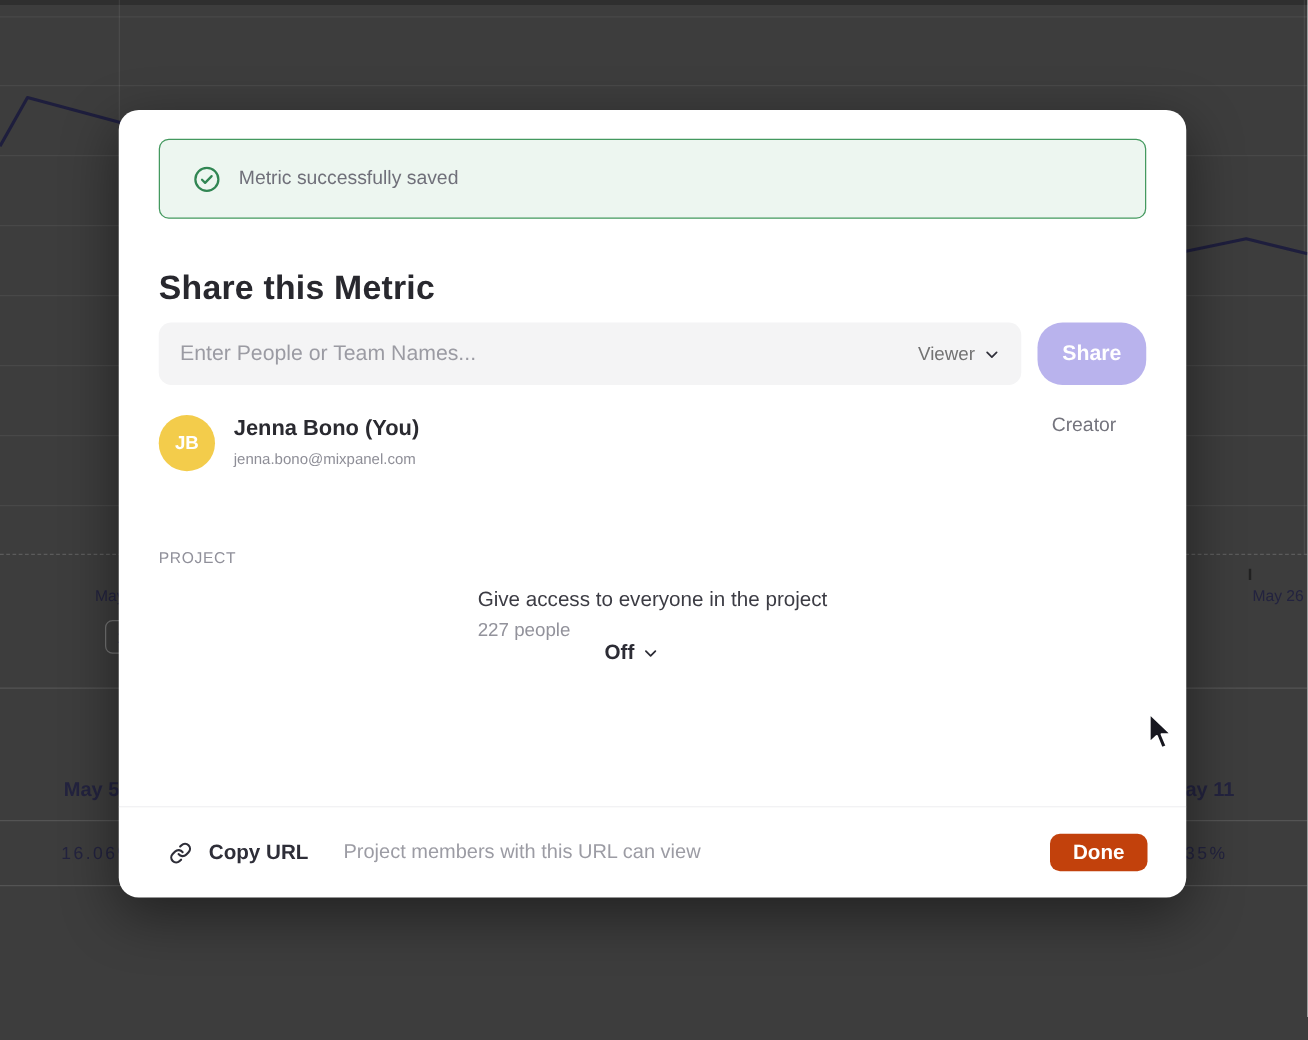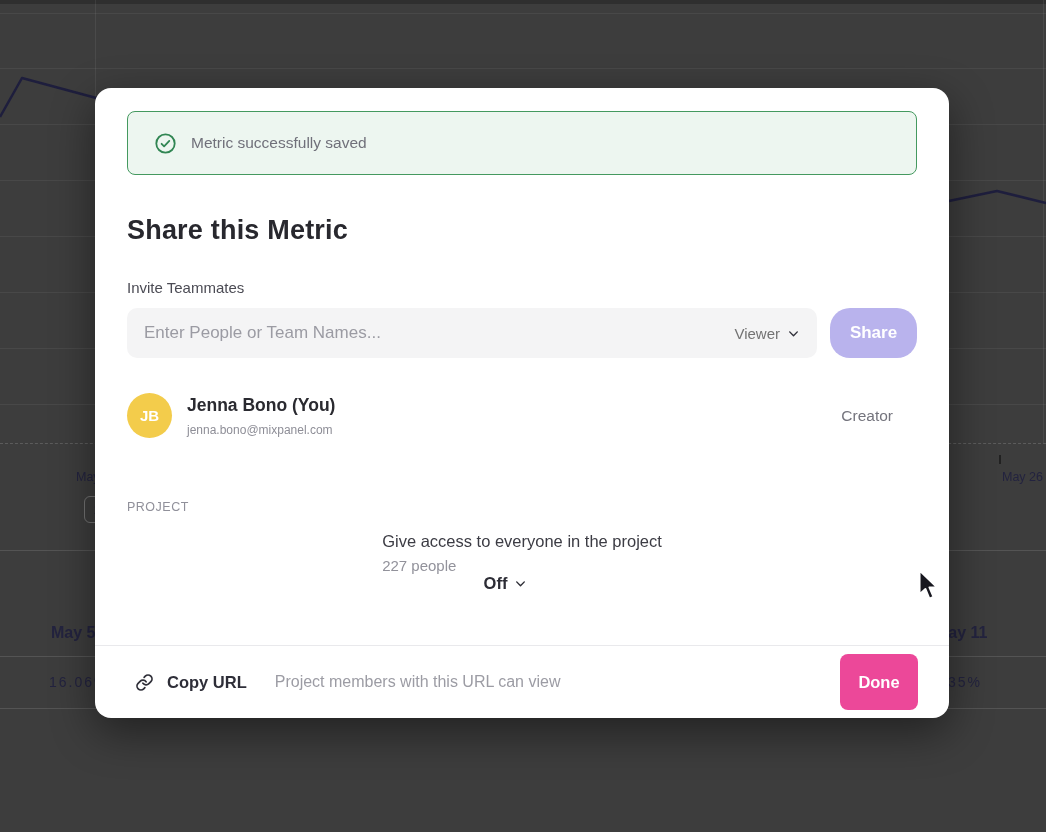--- a/index.html
+++ b/index.html
@@ -58,21 +58,21 @@
   .share-btn {
     flex: none; width: 87px; border: none; border-radius: 20px;
     background: #b9b3ed; color: #ffffff; font-family: "Liberation Sans", sans-serif;
     font-size: 17px; font-weight: 700; cursor: default;
   }
 
   .section-label { font-size: 12.5px; font-weight: 500; letter-spacing: 0.5px; color: #90909a; }
   .section-people { margin-top: 38px; }
   .section-project { margin-top: 62px; }
 
-  .person-row { margin-top: 35px; display: flex; align-items: center; }
+  .person-row { margin-top: 24px; display: flex; align-items: flex-start; }
   .avatar {
     width: 45px; height: 45px; border-radius: 50%;
     background: #f3cc4b; color: #ffffff; font-size: 15px; font-weight: 700;
     display: flex; align-items: center; justify-content: center; flex: none;
   }
   .person-info { margin-left: 15px; flex: 1; min-width: 0; }
   .person-name { font-size: 17.5px; font-weight: 700; color: #2a2a30; }
   .person-email { margin-top: 7px; font-size: 12px; color: #8e8e97; }
   .person-role { flex: none; margin-right: 24px; font-size: 15.5px; color: #74747d; }
 
@@ -86,22 +86,22 @@
   .modal-footer {
     position: absolute; left: 0; right: 0; bottom: 0; height: 73px;
     border-top: 1px solid #e9e9ec;
     display: flex; align-items: center; padding: 0 31px 0 40px;
     border-radius: 0 0 16px 16px;
   }
   .link-icon { display: flex; flex: none; }
   .copy-url { margin-left: 13px; font-size: 16.5px; font-weight: 700; color: #2e2e38; cursor: pointer; white-space: nowrap; }
   .footer-helper { margin-left: 28px; font-size: 16px; color: #9c9ca4; flex: 1; white-space: nowrap; }
   .done-btn {
-    flex: none; width: 78px; height: 56px; border: none; border-radius: 8px;
-    background: #ec4899; color: #ffffff; font-family: "Liberation Sans", sans-serif;
+    flex: none; width: 78px; height: 30px; border: none; border-radius: 8px;
+    background: #c2410c; color: #ffffff; font-family: "Liberation Sans", sans-serif;
     font-size: 16.5px; font-weight: 700; cursor: pointer;
   }
 
   .cursor { position: absolute; z-index: 20; left: 916px; top: 569px; }
 </style>
 </head>
 <body>
 
 <div class="bg">
   <div class="bg-topbar"></div>
@@ -150,21 +150,20 @@
       <svg width="21" height="21" viewBox="0 0 21 21">
         <circle cx="10.5" cy="10.5" r="9.2" fill="none" stroke="#318653" stroke-width="1.8"></circle>
         <path d="M6.6 10.8l2.5 2.5 5.2-5.4" fill="none" stroke="#318653" stroke-width="1.8" stroke-linecap="round" stroke-linejoin="round"></path>
       </svg>
     </span>
     <span class="toast-text">Metric successfully saved</span>
   </div>
 
   <h1 class="modal-title">Share this Metric</h1>
 
-  <div class="invite-label">Invite Teammates</div>
 
   <div class="invite-row">
     <div class="invite-field">
       <input class="invite-input" type="text" placeholder="Enter People or Team Names..." style="">
       <div class="role-select">
         <span class="role-select-label">Viewer</span>
         <span class="chev">
           <svg width="13" height="13" viewBox="0 0 24 24">
               <path d="M5 9l7 7 7-7" fill="none" stroke="#30303a" stroke-width="2.6" stroke-linecap="round" stroke-linejoin="round"></path>
             </svg>

